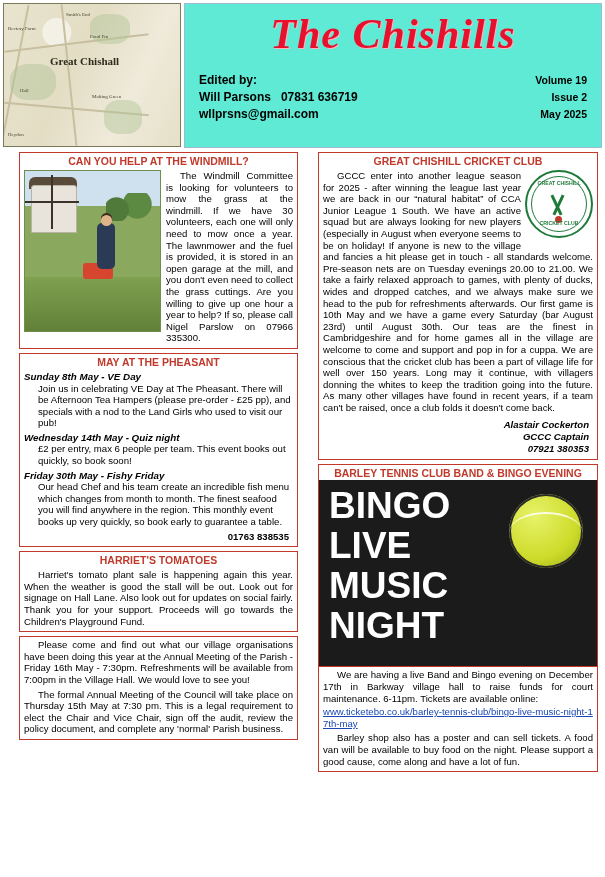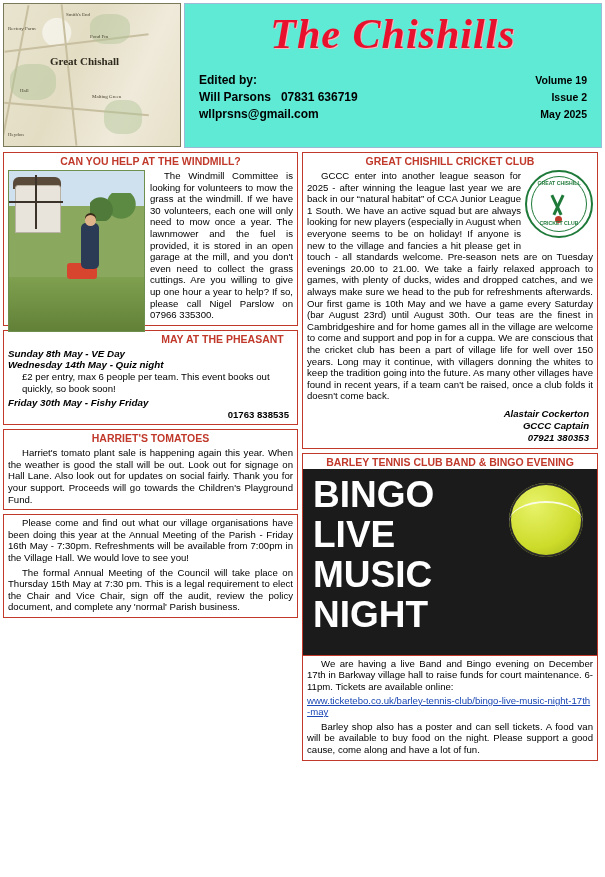--- a/index.html
+++ b/index.html
@@ -56,21 +56,21 @@
   }
   .headinfo{display:flex;justify-content:space-between;padding:14px 14px 0 14px;}
   .edited{font-size:12px;font-weight:bold;line-height:17px;}
   .volume{font-size:10.5px;font-weight:bold;line-height:17px;text-align:right;}
 
   
   .cols{display:flex;margin:4px 3px 0 3px;}
   .colL{width:295px;}
   .colR{width:296px;margin-left:4px;}
 
-  .box{border:1px solid #c0392b;margin-bottom:4px;background:#fff;box-sizing:border-box;}
+  .box{border:1px solid #c0392b;margin-bottom:4px;background:#fff;box-sizing:border-box;margin-left:16px;}
   .boxhead{
     text-align:center;font-weight:bold;font-size:10.5px;color:#c0392b;
     padding:2px 2px 1px 2px;line-height:12px;
   }
   .boxbody{padding:2px 4px 4px 4px;font-size:9.6px;line-height:11.6px;text-align:justify;}
 
   
   .wind-wrap{position:relative;padding:2px 4px 4px 4px;}
   .windimg{
     float:left;width:135px;height:160px;margin:0 5px 2px 0;
@@ -194,23 +194,25 @@
             <div class="wm-head"></div>
           </div>
           <div style="font-size:9.6px;line-height:11.6px;text-align:justify;text-indent:14px;">The Windmill Committee is looking for volunteers to mow the grass at the windmill. If we have 30 volunteers, each one will only need to mow once a year. The lawnmower and the fuel is provided, it is stored in an open garage at the mill, and you don't even need to collect the grass cuttings.   Are you willing to give up one hour a year to help? If so, please call Nigel Parslow on 07966 335300.</div>
         </div>
       </div>
 
       <div class="box">
         <div class="boxhead">MAY AT THE PHEASANT</div>
         <div class="boxbody" style="text-align:left;">
           <div class="ev-date">Sunday 8th May - VE Day</div>
+          <div class="ev-body">Join us in celebrating VE Day at The Pheasant. There will be Afternoon Tea Hampers (please pre-order - £25 pp), and specials with a nod to the Land Girls who used to visit our pub!</div>
           <div class="ev-date">Wednesday 14th May - Quiz night</div>
           <div class="ev-body">£2 per entry, max 6 people per team. This event books out quickly, so book soon!</div>
           <div class="ev-date">Friday 30th May - Fishy Friday</div>
+          <div class="ev-body">Our head Chef and his team create an incredible fish menu which changes from month to month. The finest seafood you will find anywhere in the region. This monthly event books up very quickly, so book early to guarantee a table.</div>
           <div class="tel">01763 838535</div>
         </div>
       </div>
 
       <div class="box">
         <div class="boxhead">HARRIET'S TOMATOES</div>
         <div class="boxbody indent">Harriet's tomato plant sale is happening again this year.  When the weather is good the stall will be out. Look out for signage on Hall Lane.  Also look out for updates on social fairly.  Thank you for your support. Proceeds will go towards the Children's Playground Fund.</div>
       </div>
 
       <div class="box">

